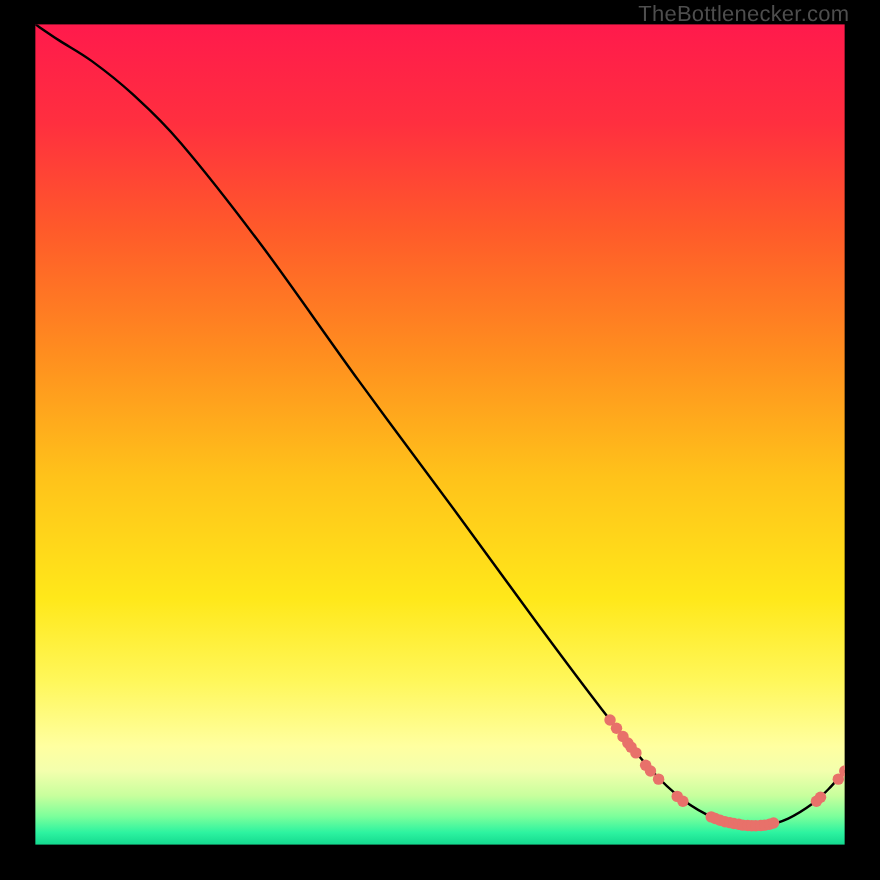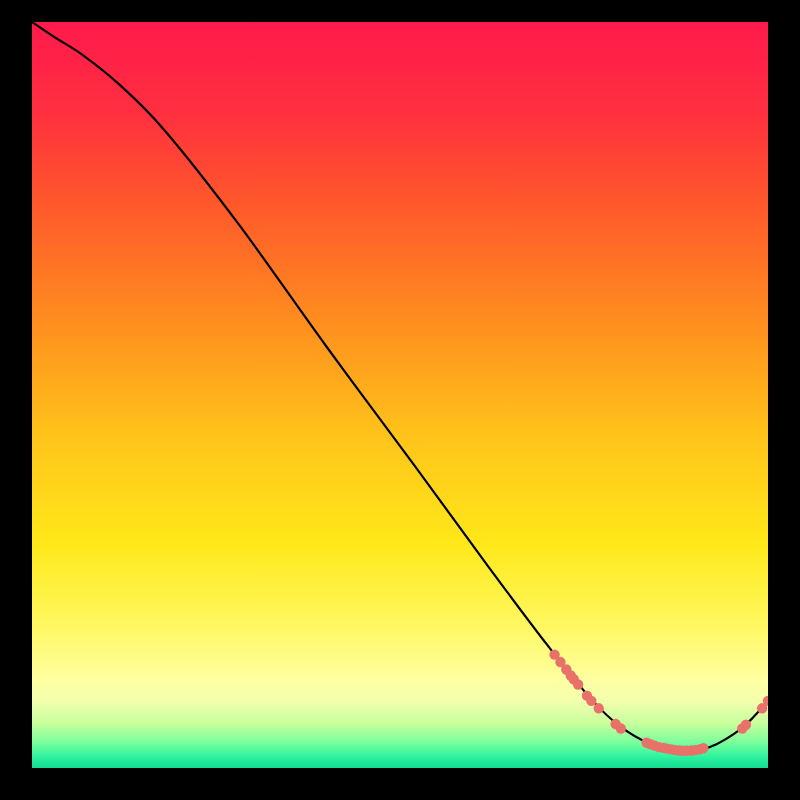--- a/index.html
+++ b/index.html
@@ -96,13 +96,14 @@
           <circle cx="663.14" cy="728.10" r="5.2" fill="#e8716a"></circle>
           <circle cx="667.55" cy="727.35" r="5.2" fill="#e8716a"></circle>
           <circle cx="671.23" cy="726.23" r="5.2" fill="#e8716a"></circle>
           <circle cx="710.24" cy="706.46" r="5.2" fill="#e8716a"></circle>
           <circle cx="713.92" cy="702.73" r="5.2" fill="#e8716a"></circle>
           <circle cx="730.11" cy="686.32" r="5.2" fill="#e8716a"></circle>
           <circle cx="736.00" cy="678.86" r="5.2" fill="#e8716a"></circle>
         </g>
     </svg>
   </div>
+  <div class="watermark">TheBottlenecker.com</div>
 </div>
 
 </body></html>

